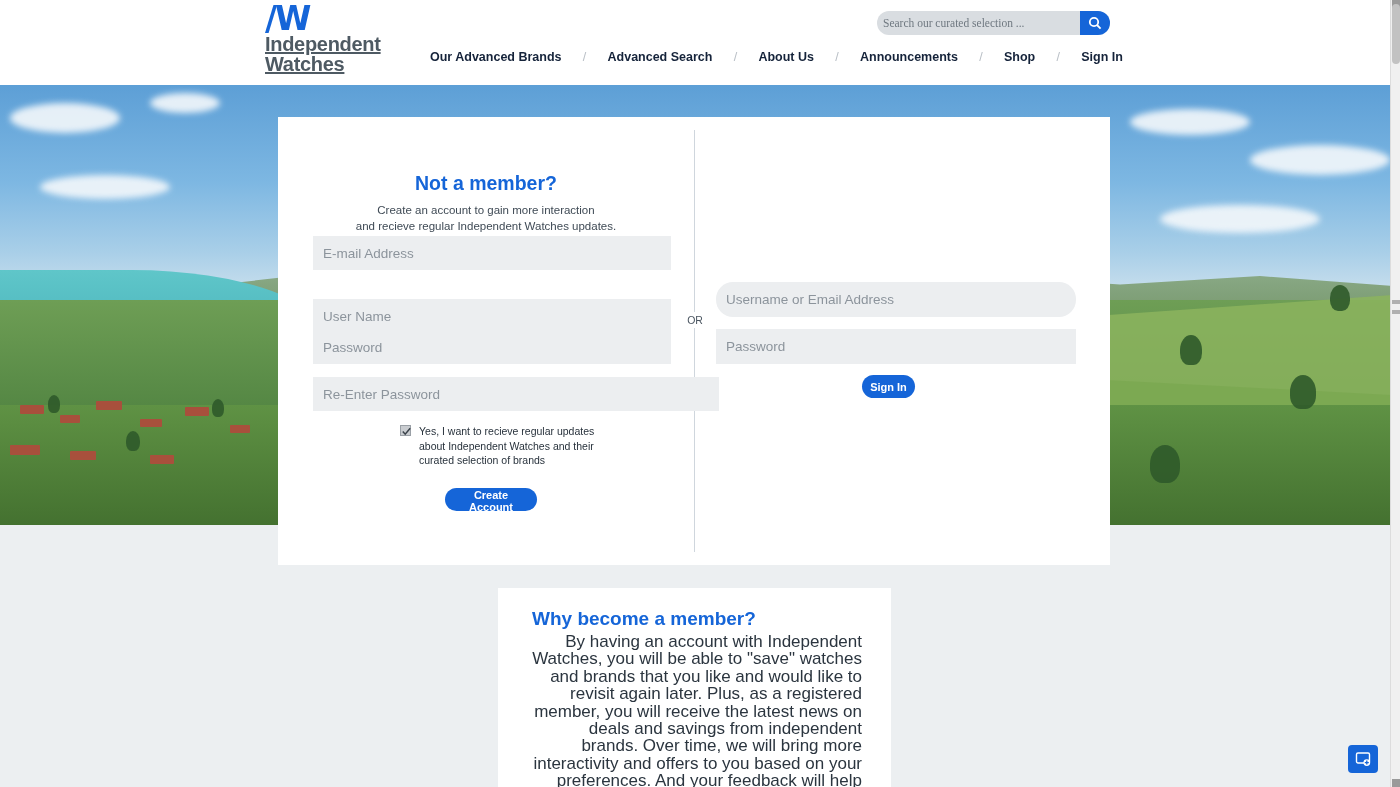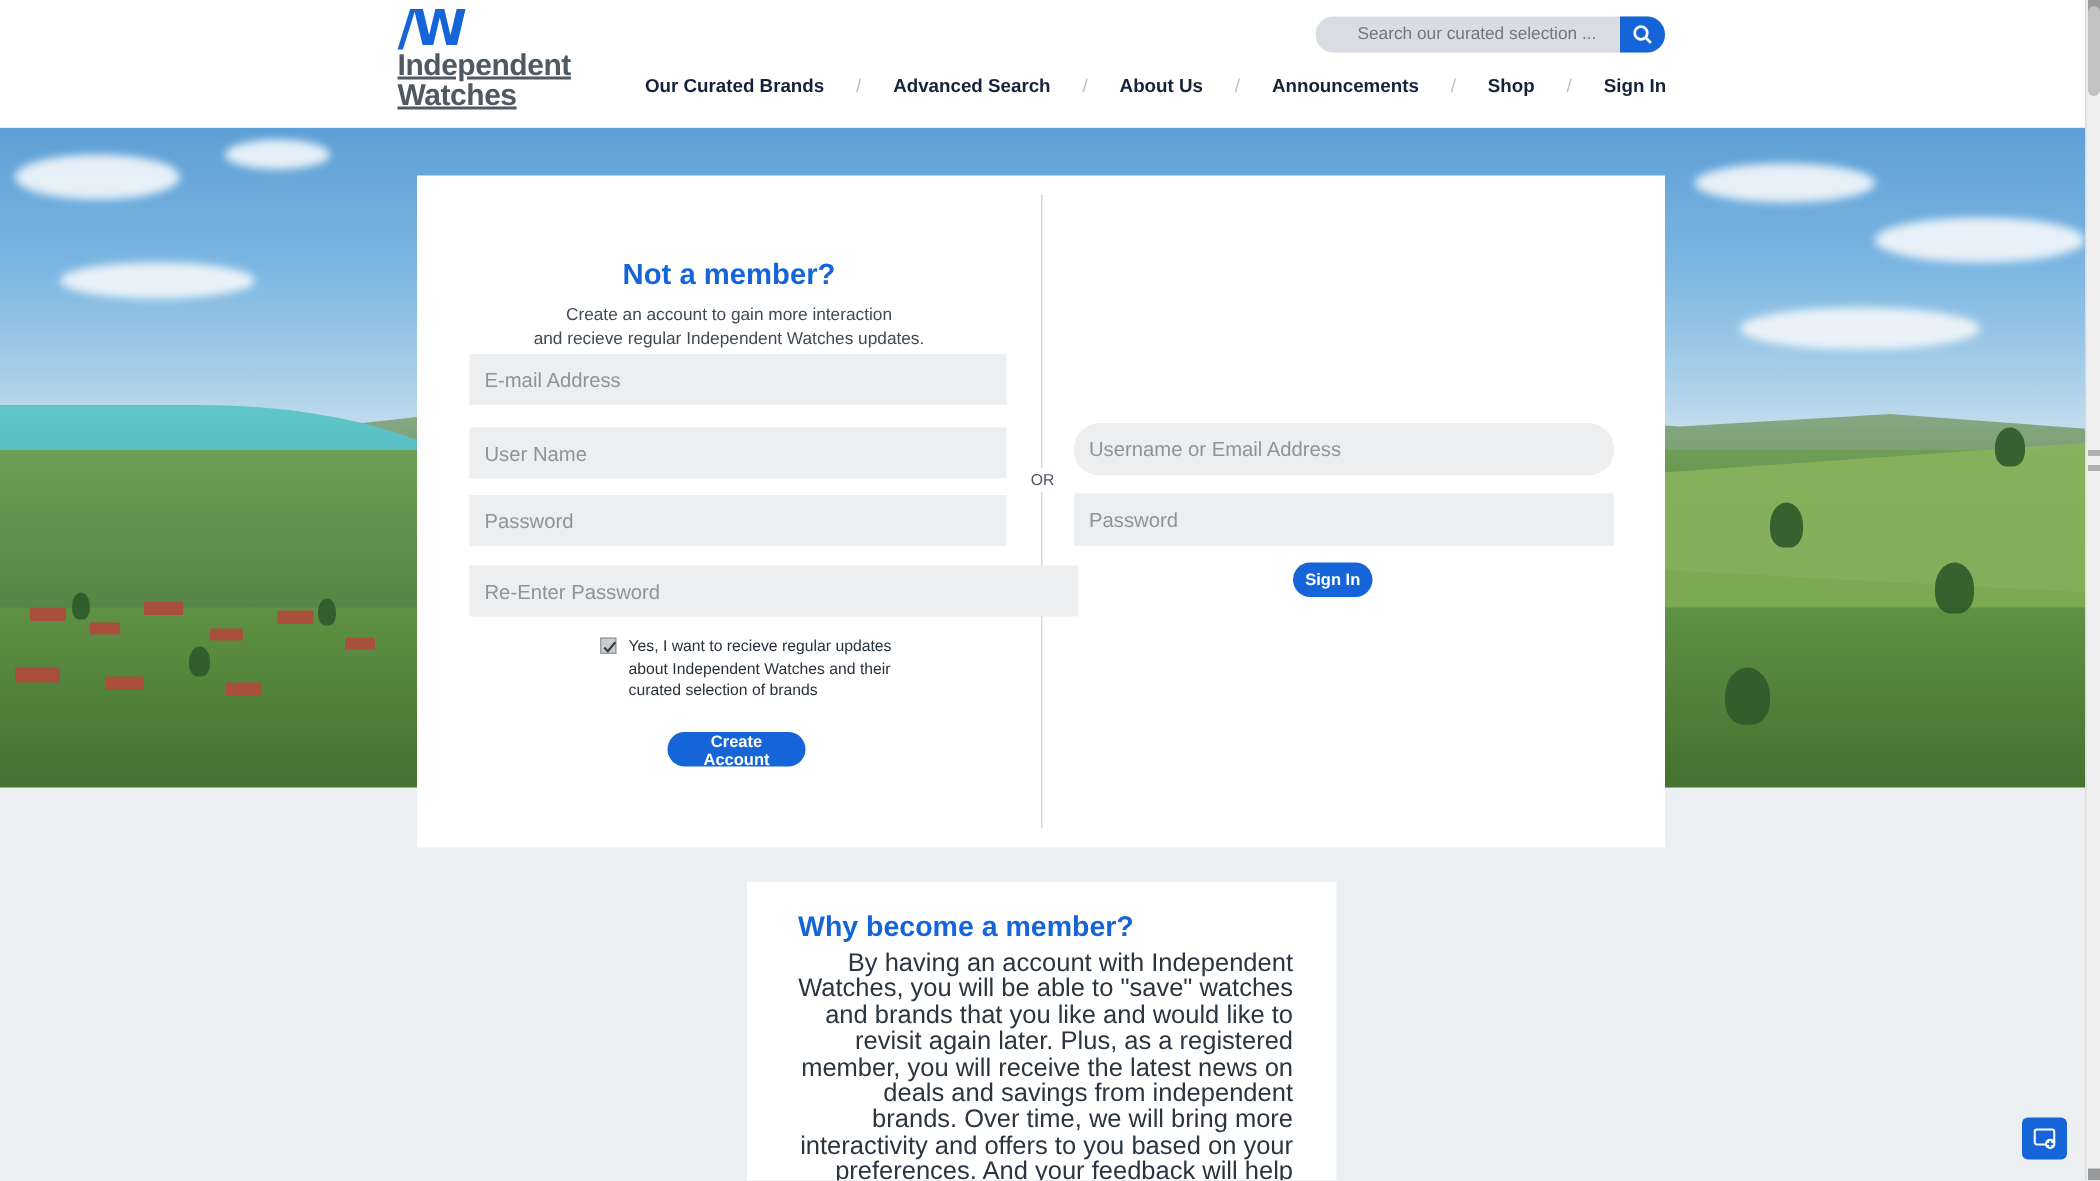--- a/index.html
+++ b/index.html
@@ -62,22 +62,22 @@
     position: absolute; right: 290px; top: 11px;
     width: 233px; height: 24px;
     background: #d9dde1;
     border-radius: 12px;
     display: flex; align-items: center;
   }
   #search-input {
     flex: 1;
     border: none; outline: none; background: transparent;
     font-size: 11.5px; color: #6b7580;
-    padding-left: 28px; padding-right: 4px;
-    font-family: Liberation Sans, sans-serif;
+    padding-left: 6px; padding-right: 4px;
+    font-family: Liberation Serif, serif;
   }
   #search-input::placeholder { color: #6f7880; }
   #search-btn {
     width: 30px; height: 24px;
     background: #1565d8;
     border-radius: 0 12px 12px 0;
     border: none; cursor: pointer;
     display:flex; align-items:center; justify-content:center;
     padding:0;
   }
@@ -184,21 +184,21 @@
     position:absolute;
     height: 34px; background:#eceef0; border: none;
     font-size: 13.5px; color:#8c949c;
     padding: 0 10px;
     font-family: "Liberation Sans", sans-serif;
     outline: none;
   }
   .field::placeholder { color:#8c949c; }
 
   #f-email { left: 35px; top: 119px; width: 358px; }
-  #f-user  { left: 35px; top: 168px; width: 358px; }
+  #f-user  { left: 35px; top: 182px; width: 358px; }
   #f-pass  { left: 35px; top: 213px; width: 358px; }
   #f-pass2 { left: 35px; top: 260px; width: 406px; }
 
   #consent {
     position:absolute; left: 122px; top: 307px; width: 215px;
     font-size: 10.5px; color:#28323c; line-height: 14.6px;
   }
   #consent-box {
     position:absolute; left: 0; top: 1px;
     width: 11px; height: 11px; background:#c9ccd0;
@@ -307,21 +307,21 @@
 
     <div id="logo-block">
       <div id="logo-mark">/W</div>
       <div id="logo-text">
         <div>Independent</div>
         <div>Watches</div>
       </div>
     </div>
 
     <div id="nav">
-      <div class="nav-item">Our Curated Brands</div>
+      <div class="nav-item">Our Advanced Brands</div>
       <div class="sep">/</div>
       <div class="nav-item">Advanced Search</div>
       <div class="sep">/</div>
       <div class="nav-item">About Us</div>
       <div class="sep">/</div>
       <div class="nav-item">Announcements</div>
       <div class="sep">/</div>
       <div class="nav-item">Shop</div>
       <div class="sep">/</div>
       <div class="nav-item">Sign In</div>

